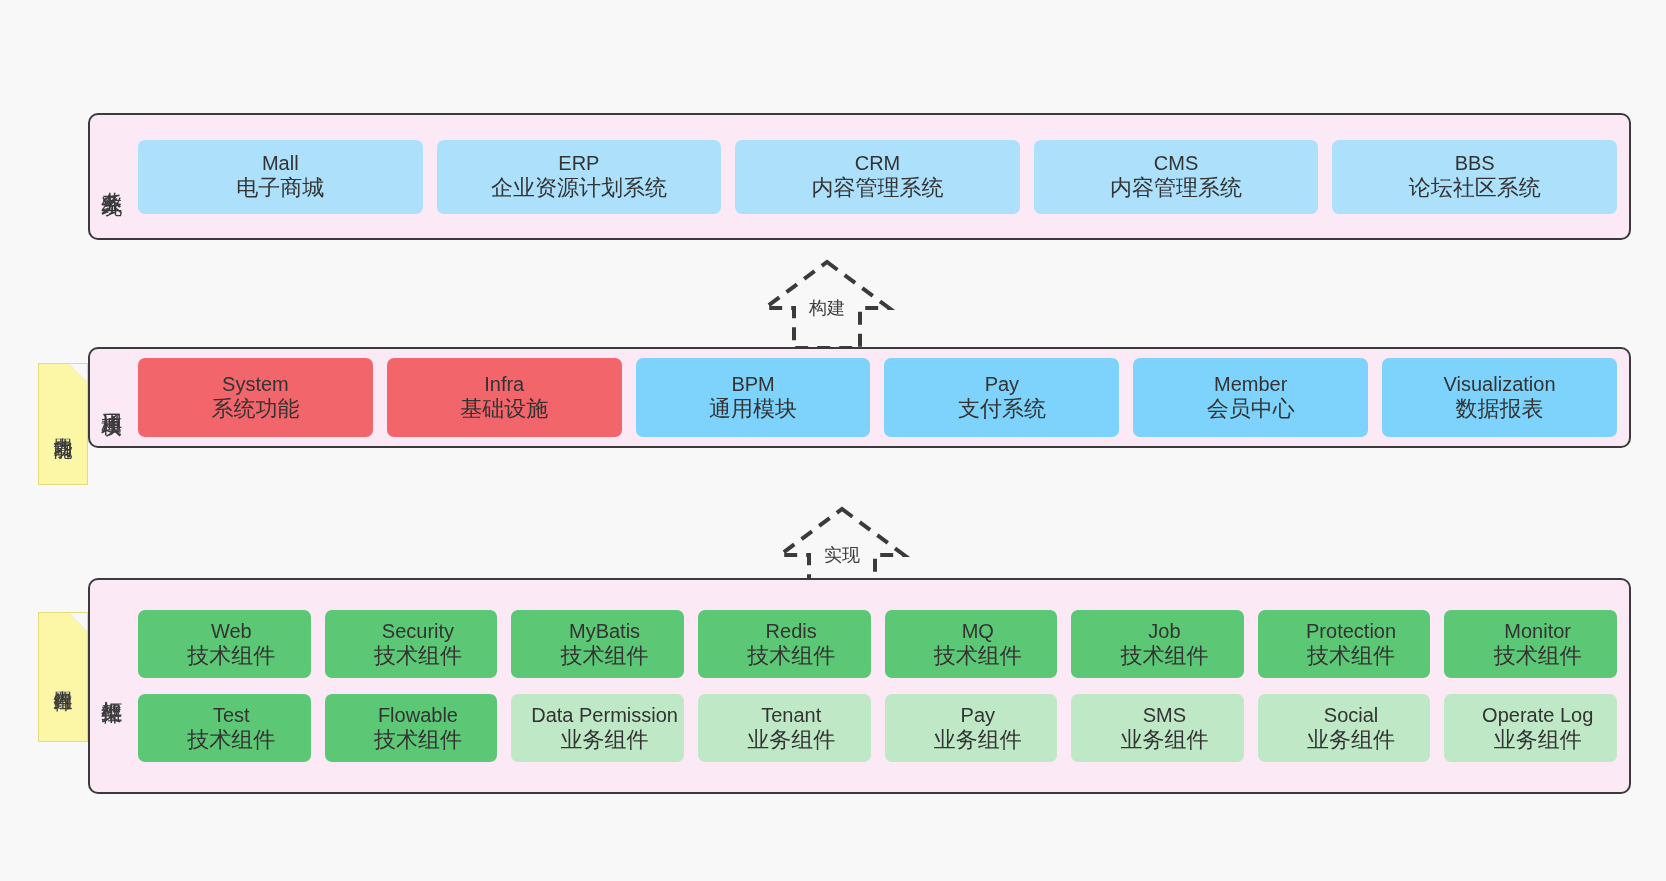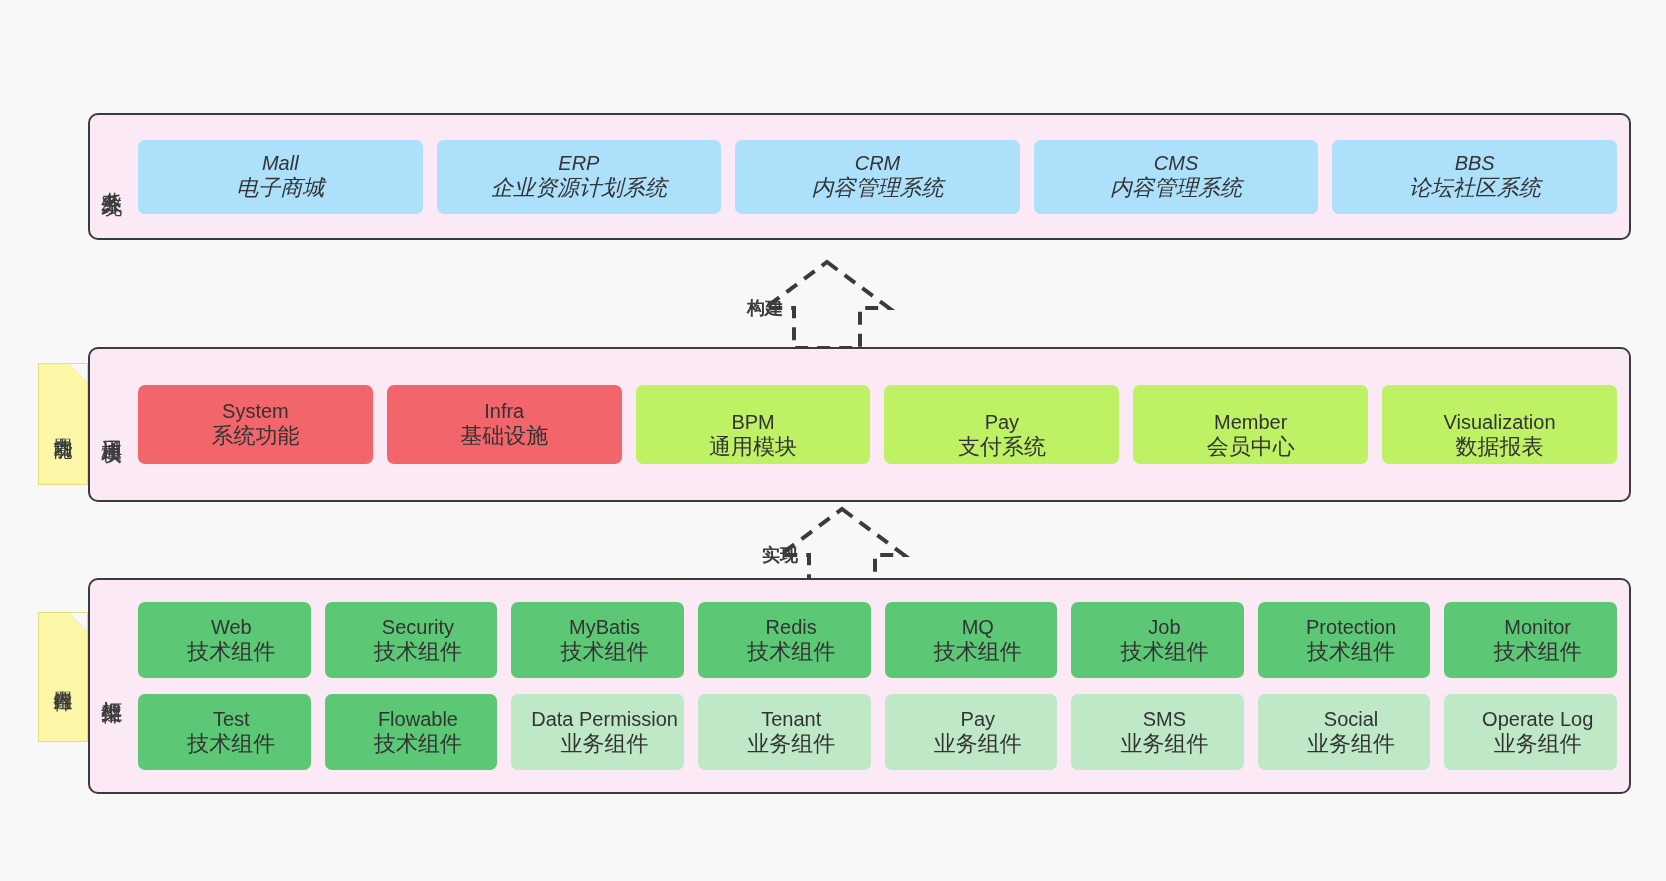--- a/index.html
+++ b/index.html
@@ -65,32 +65,32 @@
     text-align: center;
     color: #333333;
     line-height: 1.2;
     padding: 4px 2px;
   }
   .card .en { font-size: 20px; }
   .card .cn { font-size: 22px; }
 
   .c-blue       { background: #ace0fb; }
   .c-red        { background: #f2666b; }
-  .c-pink       { background: #bef264; justify-content: flex-end; }
+  .c-pink       { background: #7dd3fc; }
   .c-green      { background: #5cc875; }
   .c-green-lite { background: #bfe8c6; }
 
   
   #layer-business { left: 88px;  top: 113px; width: 1543px; height: 127px; }
-  #layer-modules  { left: 88px;  top: 347px; width: 1543px; height: 155px; }
+  #layer-modules  { left: 88px;  top: 347px; width: 1543px; height: 101px; }
   #layer-frame    { left: 88px;  top: 578px; width: 1543px; height: 216px; }
 
-  #layer-business .card { height: 74px; font-style: italic; }
+  #layer-business .card { height: 74px; }
   #layer-modules  .card { height: 79px; }
-  #layer-frame    .card { height: 76px; padding-left: 16px; }
+  #layer-frame    .card { height: 68px; padding-left: 16px; }
   #layer-frame .layer-body { gap: 16px; }
 
   
   .note {
     position: absolute;
     box-sizing: border-box;
     width: 50px;
     background: #fbf7a6;
     border: 1px solid #e3dd7e;
     display: flex;
@@ -127,25 +127,24 @@
   .arrow {
     position: absolute;
     width: 160px;
     height: 92px;
   }
   .arrow svg { display: block; }
   .arrow-label {
     position: absolute;
     left: 0; right: 0;
     top: 38px;
-    text-align: left;
+    text-align: center;
     font-size: 18px;
     color: #3b3b3b;
     background: transparent;
-    font-weight: bold;
   }
   #arrow-build     { left: 747px; top: 258px; }
   #arrow-implement { left: 762px; top: 505px; }
 </style>
 </head>
 <body>
 
 <div class="layer" id="layer-business">
   <div class="layer-label">业务系统</div>
   <div class="layer-body">

